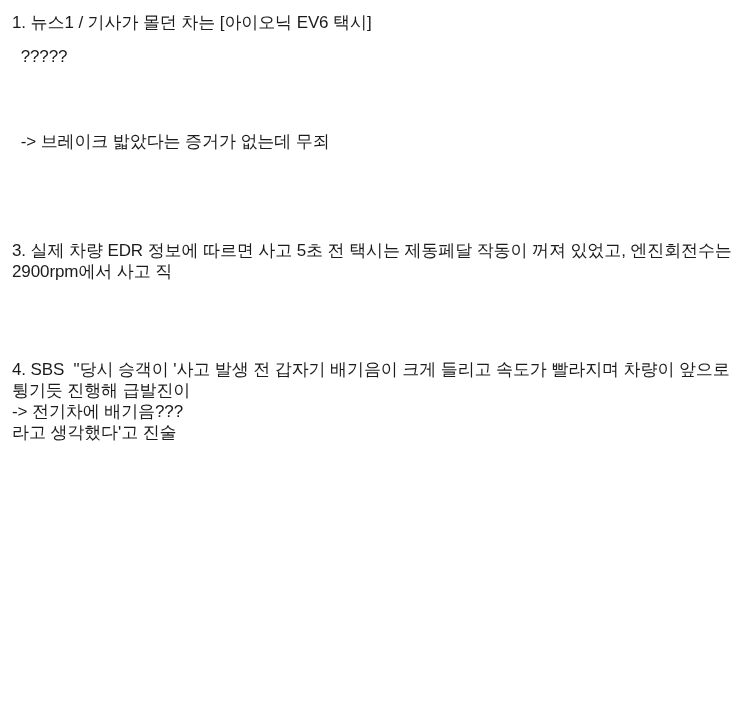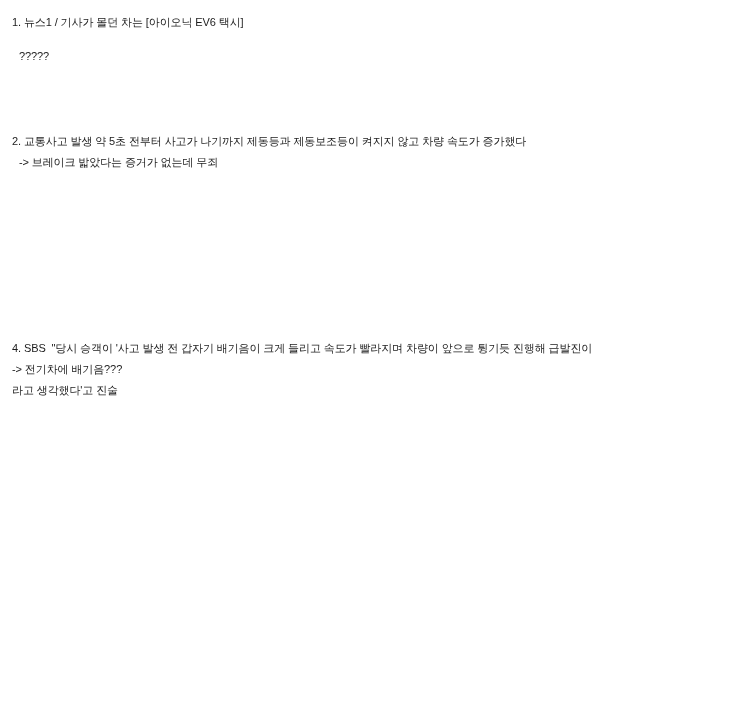--- a/index.html
+++ b/index.html
@@ -19,21 +19,21 @@
     width: 756px;
     height: 716px;
     box-sizing: border-box;
     padding: 12px 12px 0 12px;
     background: #ffffff;
   }
   .block {
     margin: 0;
   }
   .line {
-    font-size: 11px;
+    font-size: 17px;
     line-height: 21px;
     letter-spacing: -0.1px;
     white-space: pre-wrap;
     word-break: break-all;
   }
   .indent-1 { padding-left: 4px; }
   .indent-2 { padding-left: 26px; }
   .spacer-sm { height: 13px; }
   .spacer-md { height: 24px; }
   .spacer-xl { height: 64px; }
@@ -46,27 +46,27 @@
 
   <div class="block">
     <div class="line">1. 뉴스1 / 기사가 몰던 차는 [아이오닉 EV6 택시]</div>
     <div class="spacer-sm"></div>
     <div class="line indent-1"> ?????</div>
   </div>
 
   <div class="spacer-xl"></div>
 
   <div class="block">
-    <div class="line">2. 교통사고 발생 약 5초 전부터 사고가 나기까지 제동등과 제동보조등이 켜지지 않고 차량 속도가 증가했다</div>
     <div class="line indent-1"> -&gt; 브레이크 밟았다는 증거가 없는데 무죄</div>
   </div>
 
   <div class="spacer-xxl"></div>
 
   <div class="block">
+    <div class="line">3. 실제 차량 EDR 정보에 따르면 사고 5초 전 택시는 제동페달 작동이 꺼져 있었고, 엔진회전수는 2900rpm에서 사고 직</div>
     <div class="spacer-sm"></div>
   </div>
 
   <div class="spacer-xl"></div>
 
   <div class="block">
     <div class="line">4. SBS  "당시 승객이 '사고 발생 전 갑자기 배기음이 크게 들리고 속도가 빨라지며 차량이 앞으로 튕기듯 진행해 급발진이</div>
     <div class="line">-&gt; 전기차에 배기음???</div>
     <div class="line">라고 생각했다'고 진술</div>
   </div>

